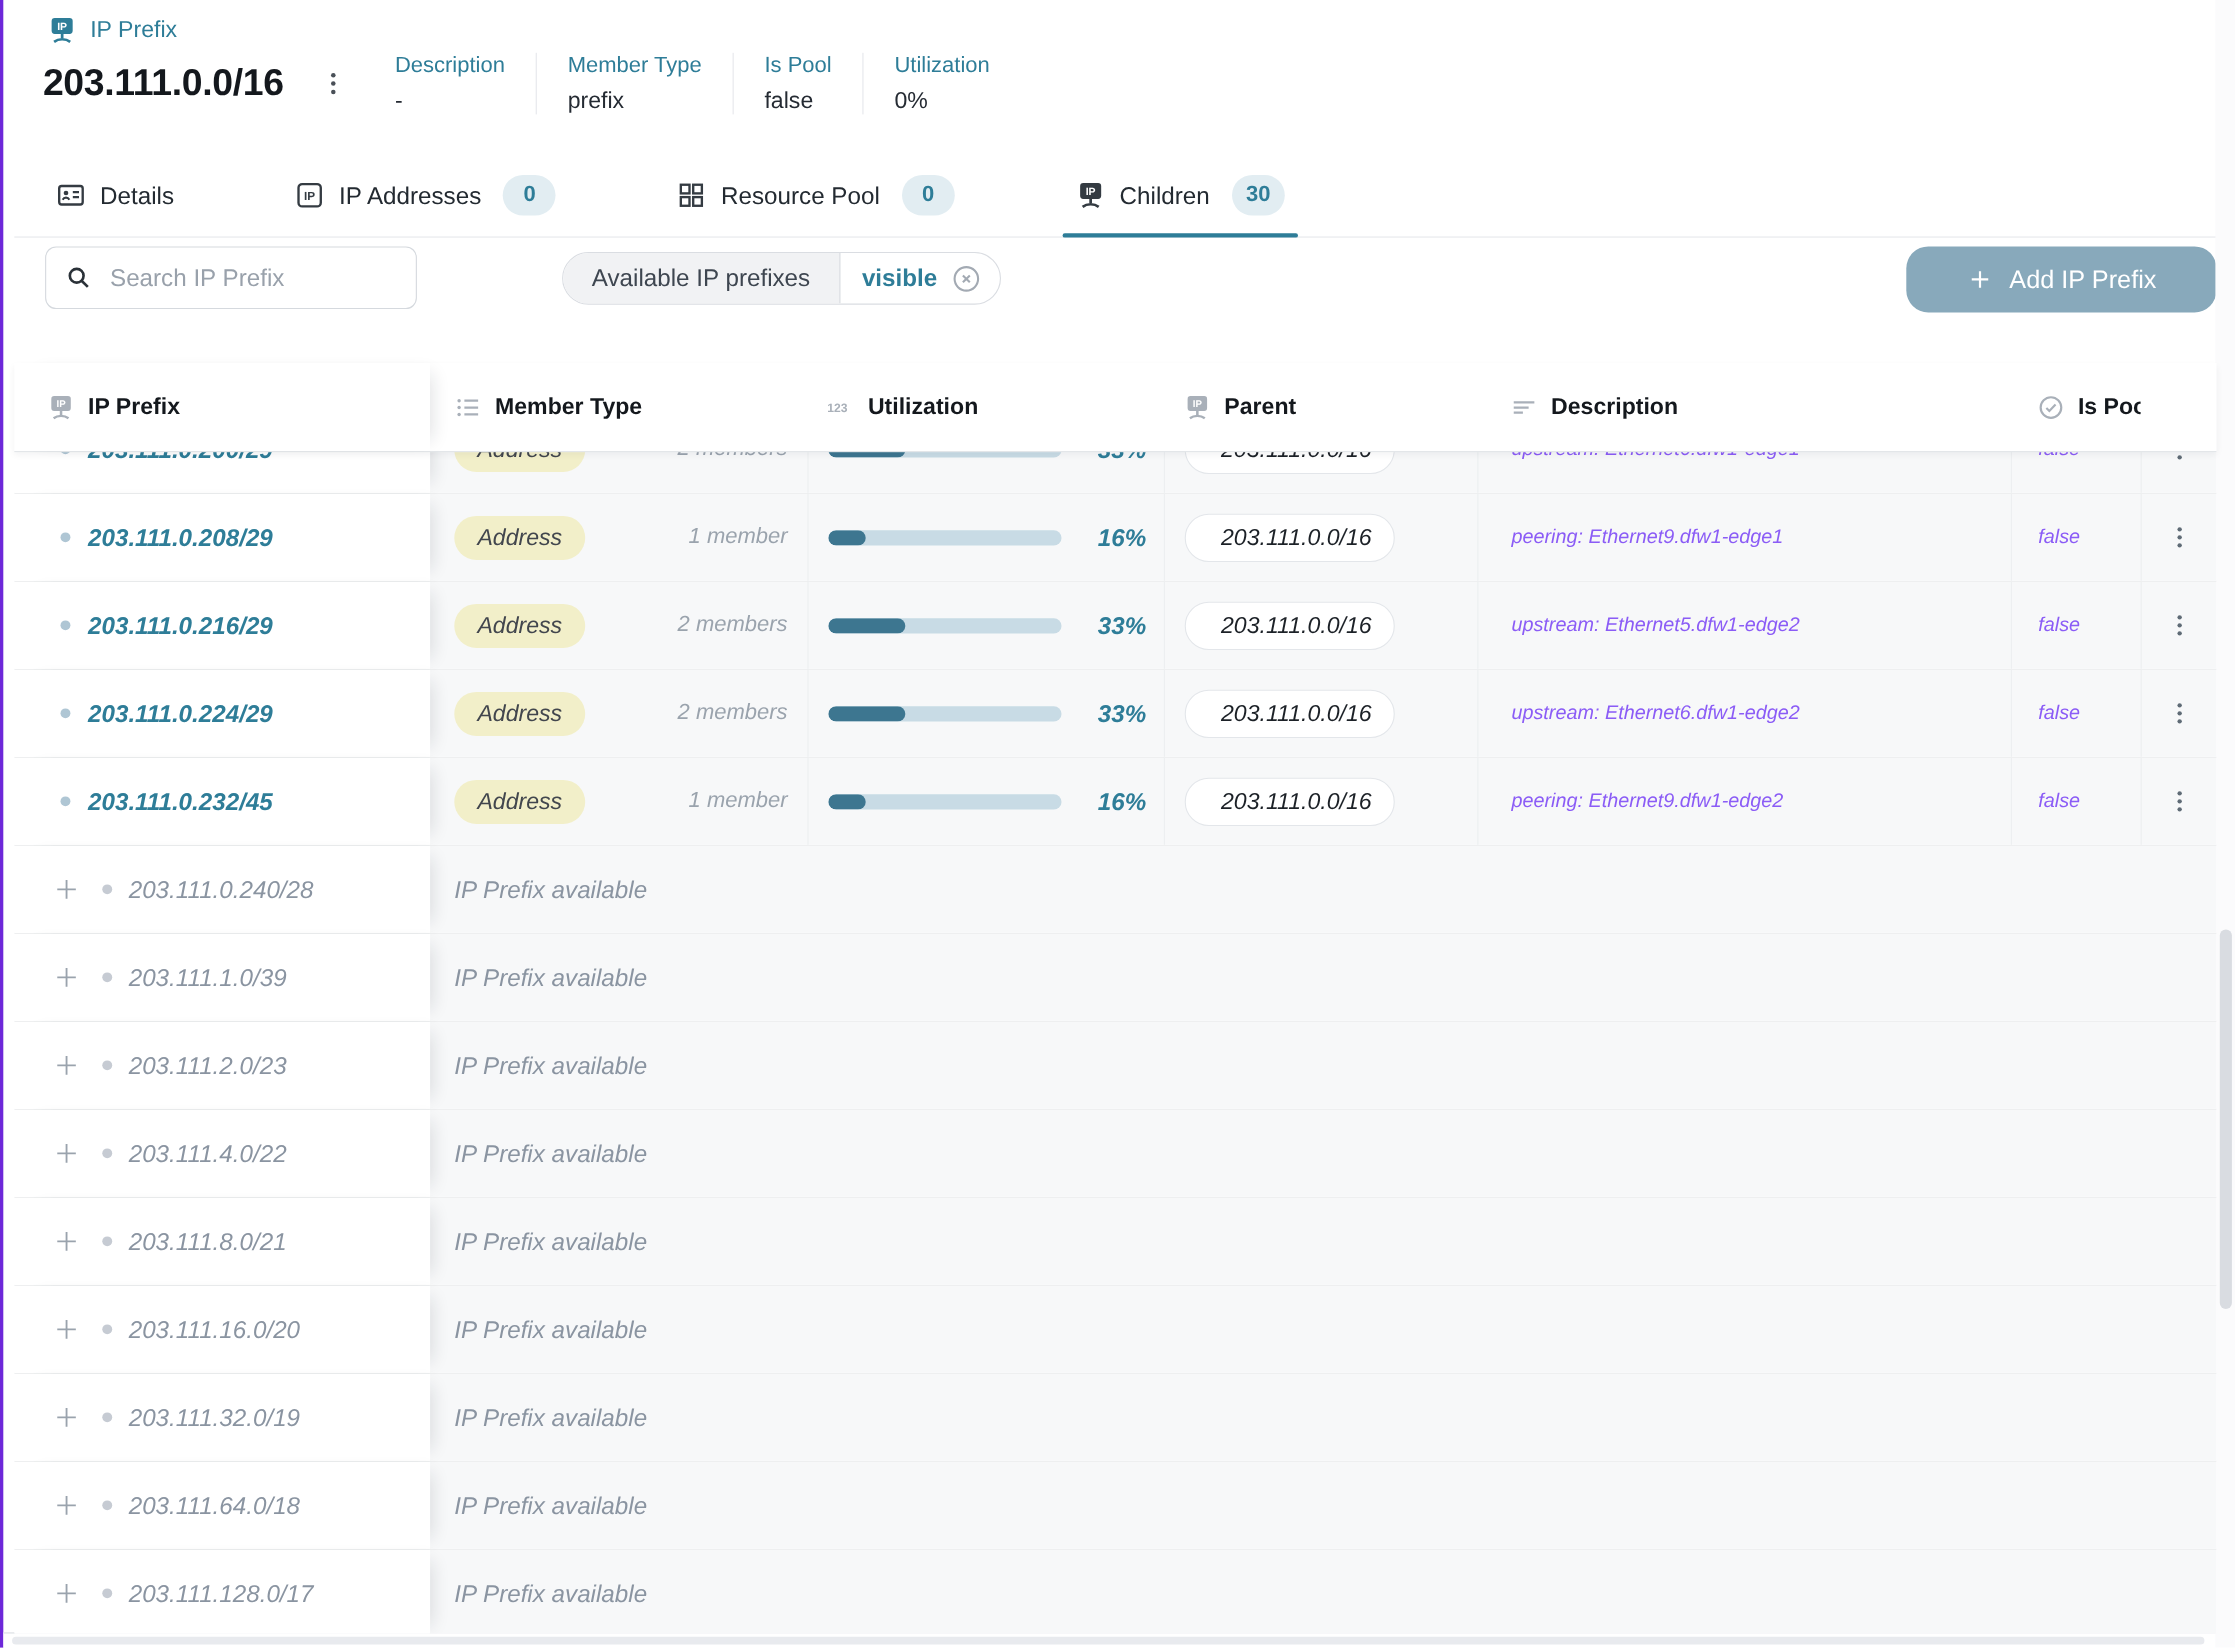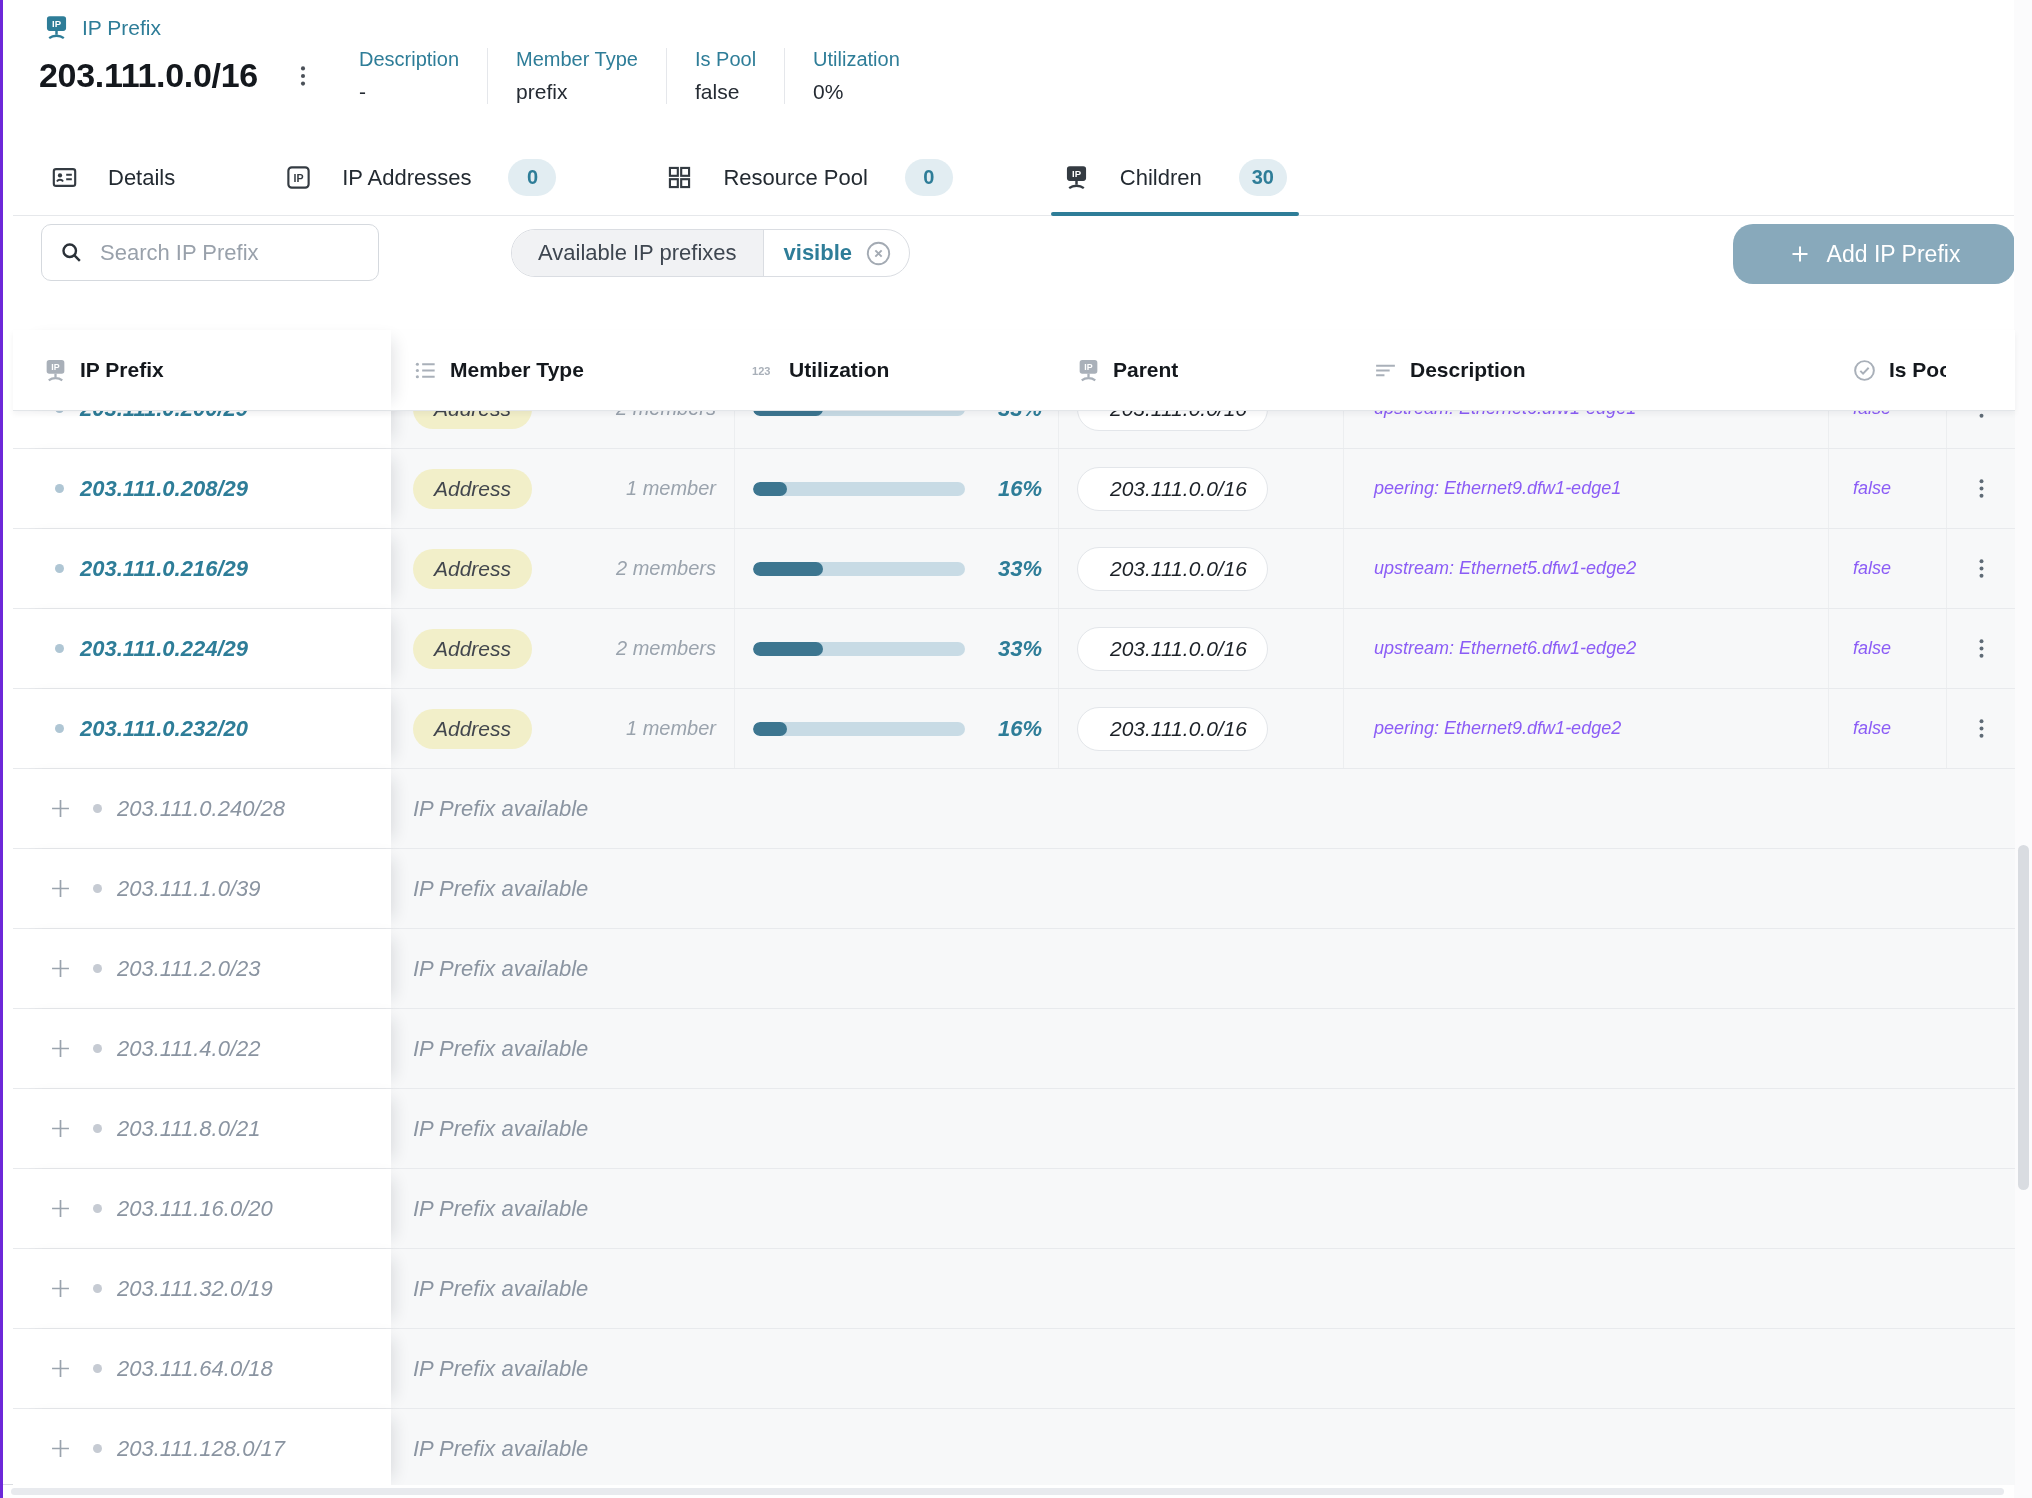--- a/index.html
+++ b/index.html
@@ -24,21 +24,21 @@
   .kebab-btn svg{width:26px;height:26px;}
   .meta{position:absolute;left:342px;top:48px;display:flex;}
   .meta-item{padding:0 28px;}
   .meta-item:first-child{padding-left:14px;}
   .meta-item + .meta-item{border-left:1px solid #E5E7EB;}
   .meta-label{color:var(--accent);font-size:20px;margin-bottom:9px;}
   .meta-value{color:#252B33;font-size:21px;}
 
   
   .tabs{position:absolute;left:10px;right:0;top:140px;height:76px;border-bottom:1px solid #E6E8EB;display:flex;align-items:stretch;gap:86px;padding-left:26px;box-sizing:border-box;}
-  .tab{display:flex;align-items:center;gap:30px;padding:0 12px;background:none;border:none;position:relative;font-family:inherit;cursor:pointer;}
+  .tab{display:flex;align-items:center;gap:13px;padding:0 12px;background:none;border:none;position:relative;font-family:inherit;cursor:pointer;}
   .t-icon{color:#343B42;}
   .t-icon svg{width:27px;height:27px;}
   .t-label{font-size:22px;color:#232A31;font-weight:500;}
   .t-count{margin-left:7px;min-width:22px;padding:7px 13px;border-radius:20px;background:var(--count-bg);color:var(--accent);font-size:20px;font-weight:600;text-align:center;}
   .tab.active::after{content:"";position:absolute;left:0;right:0;bottom:-1px;height:4px;background:var(--accent);border-radius:2px;}
 
   
   .toolbar{position:absolute;left:10px;right:0;top:224px;height:62px;}
   .search-box{position:absolute;left:28px;top:0;width:338px;height:57px;border:1px solid #D5D9DE;border-radius:10px;display:flex;align-items:center;gap:14px;padding:0 17px;background:#fff;box-sizing:border-box;}
   .s-icon{color:#2A3138;}
@@ -452,21 +452,21 @@
                 <circle cx="12" cy="12" r="1.9" fill="currentColor"></circle>
                 <circle cx="12" cy="19" r="1.9" fill="currentColor"></circle>
               </svg>
             </button>
           </div>
   </div>
 
   <div class="trow r-address">
     <div class="cell c1 sticky-shadow">
       <span class="dot dot-blue"></span>
-      <a class="prefix-link">203.111.0.232/20</a>
+      <a class="prefix-link">203.111.0.232/45</a>
     </div>
     <div class="cell c2">
       <span class="badge-member">Address</span>
       <span class="members">1 member</span>
     </div>
     <div class="cell c3">
       <span class="bar">
               <span class="bar-fill" style="width: 16%;"></span>
             </span>
       <span class="pct">16%</span>

